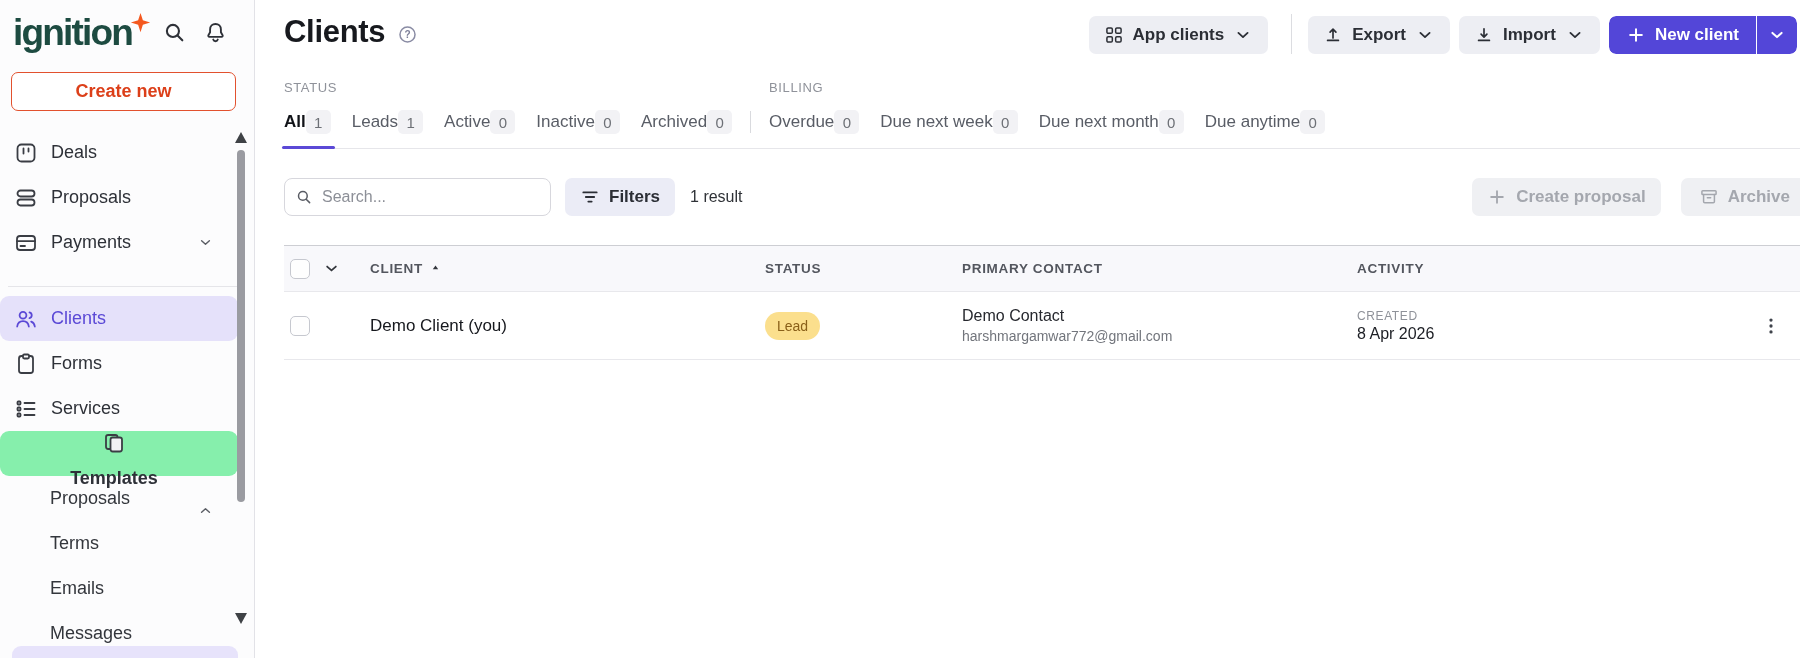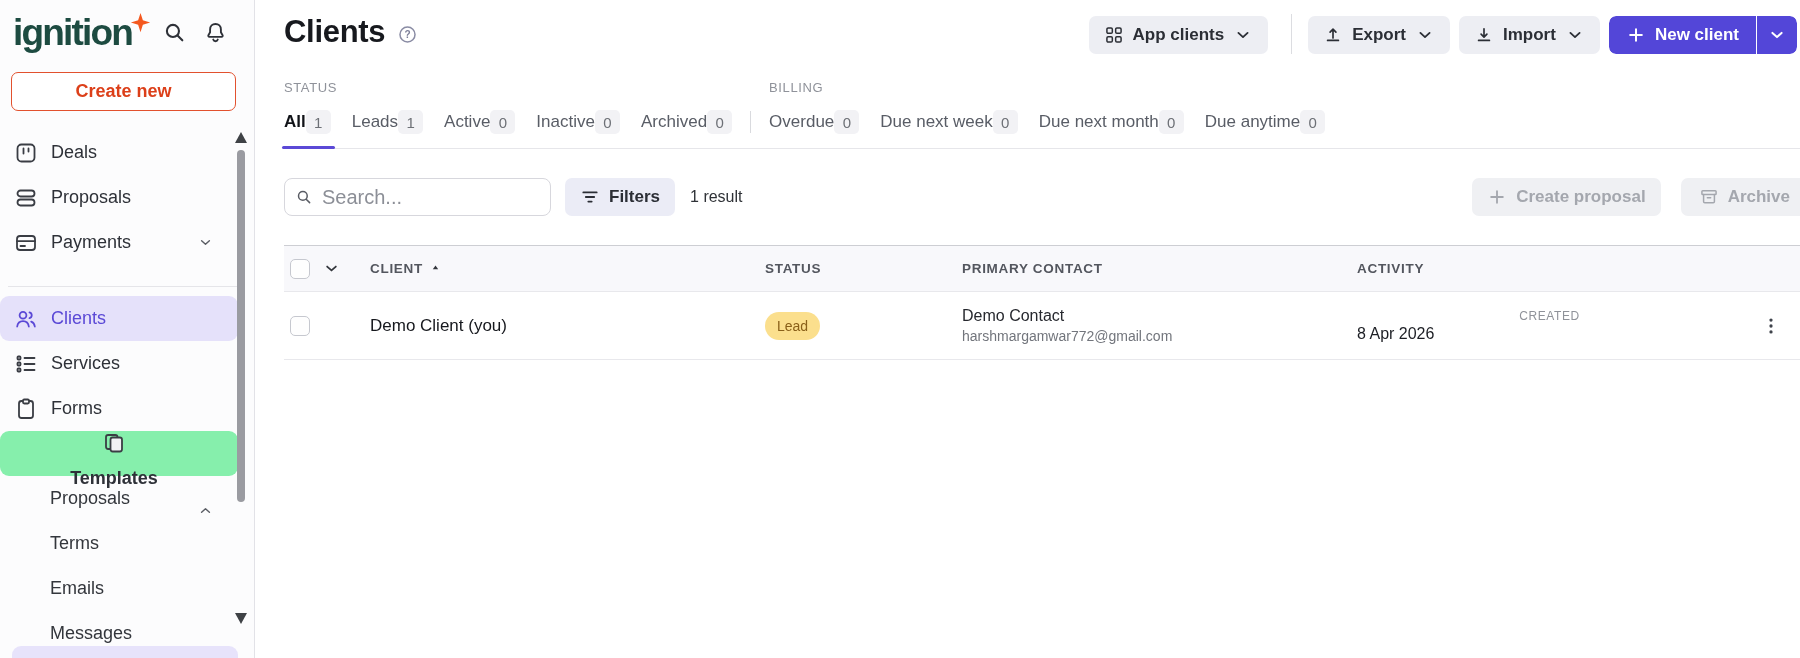--- a/index.html
+++ b/index.html
@@ -100,21 +100,21 @@
   .tab.active::after { content:""; position:absolute; left:-2px; right:-4px; bottom:-12px; height:3px;
     background:#5b49d6; border-radius:2px; }
   .group-sep { width:1px; height:22px; background:#d9dade; align-self:flex-end; margin:0 18px 15px 18px; }
 
   
   .toolbar { display:flex; align-items:center; justify-content:space-between; margin-top:29px; }
   .toolbar-left { display:flex; align-items:center; }
   .search-box { position:relative; width:267px; height:38px; }
   .search-box svg { position:absolute; left:11px; top:10px; width:18px; height:18px; color:#595c64; }
   .search-input { width:267px; height:38px; border:1px solid #d7d7dd; border-radius:8px; padding:0 10px 0 37px;
-    font-family:inherit; font-size:20px; color:#26282e; background:#fff; outline:none; }
+    font-family:inherit; font-size:16px; color:#26282e; background:#fff; outline:none; }
   .search-input::placeholder { color:#8c8f97; }
   .btn.filters { background:#ebecf6; color:#2b2e35; font-weight:700; margin-left:14px; }
   .result-text { margin-left:15px; font-size:16px; color:#2f3237; }
   .toolbar-right { display:flex; align-items:center; gap:20px; margin-right:-8px; }
   .btn.disabled { background:#eff0f3; color:#a4a7ae; cursor:default; font-weight:600; }
   .btn.archive { padding:0 18px; }
 
   
   .table { margin-top:29px; border-top:1px solid #cdced3; }
   .trow { display:grid; grid-template-columns:32px 48px 395px 197px 395px 1fr 58px; align-items:center; padding-left:6px; }
@@ -126,21 +126,21 @@
   .expand-chevron { background:none; border:none; cursor:pointer; color:#33363c; display:inline-flex; padding:0; }
   .expand-chevron svg { width:19px; height:19px; }
   .tbody-row { height:68px; border-bottom:1px solid #e8e8ec; background:#fff; }
   .client-name { font-size:17px; color:#16181d; cursor:pointer; }
   .badge-lead { display:inline-flex; align-items:center; height:28px; padding:0 12px; border-radius:14px;
     background:#fbdf8d; color:#8a6019; font-size:14px; }
   .contact-cell { display:flex; flex-direction:column; gap:3px; }
   .contact-name { font-size:16px; color:#26282e; }
   .contact-email { font-size:14px; color:#72757c; }
   .activity-cell { display:flex; flex-direction:column; gap:2px; }
-  .activity-label { font-size:12px; color:#8f9299; letter-spacing:0.6px;text-align:center; }
+  .activity-label { font-size:12px; color:#8f9299; letter-spacing:0.6px; }
   .activity-date { font-size:16px; color:#1c1e24; }
   .kebab { background:none; border:none; cursor:pointer; justify-self:center; display:inline-flex; }
   .kebab svg { width:22px; height:22px; }
 </style>
 </head>
 <body>
 
 <div class="app">
 
   <aside class="sidebar">
@@ -216,37 +216,37 @@
             <svg viewBox="0 0 24 24" fill="none" stroke="currentColor" stroke-width="1.8" stroke-linecap="round">
               <circle cx="9" cy="8.2" r="3.4"></circle>
               <path d="M3.2 19.5c.4-3.2 2.7-5.3 5.8-5.3s5.4 2.1 5.8 5.3"></path>
               <path d="M15.5 5.4a3 3 0 0 1 0 5.8M17.2 14.6c2 .7 3.3 2.4 3.6 4.9"></path>
             </svg>
           </span>
         <span>Clients</span>
       </button>
       <button class="nav-item">
         <span class="nav-icon">
+            <svg viewBox="0 0 24 24" fill="none" stroke="currentColor" stroke-width="1.8" stroke-linejoin="round">
+              <rect x="5" y="4" width="14" height="17" rx="2.5"></rect>
+              <rect x="9" y="2.5" width="6" height="4" rx="1.2" fill="#fcfcfd"></rect>
+            </svg>
+          </span>
+        <span>Forms</span>
+      </button>
+      <button class="nav-item">
+        <span class="nav-icon">
             <svg viewBox="0 0 24 24" fill="none" stroke="currentColor" stroke-width="1.8" stroke-linecap="round">
               <rect x="3.5" y="4.5" width="3" height="3" rx="0.8"></rect>
               <rect x="3.5" y="10.5" width="3" height="3" rx="0.8"></rect>
               <rect x="3.5" y="16.5" width="3" height="3" rx="0.8"></rect>
               <path d="M10.5 6h10M10.5 12h10M10.5 18h10"></path>
             </svg>
           </span>
         <span>Services</span>
-      </button>
-      <button class="nav-item">
-        <span class="nav-icon">
-            <svg viewBox="0 0 24 24" fill="none" stroke="currentColor" stroke-width="1.8" stroke-linejoin="round">
-              <rect x="5" y="4" width="14" height="17" rx="2.5"></rect>
-              <rect x="9" y="2.5" width="6" height="4" rx="1.2" fill="#fcfcfd"></rect>
-            </svg>
-          </span>
-        <span>Forms</span>
       </button>
       <button class="nav-item expanded">
         <span class="nav-icon">
             <svg viewBox="0 0 24 24" fill="none" stroke="currentColor" stroke-width="1.8" stroke-linejoin="round">
               <rect x="4" y="4" width="11.5" height="14" rx="2.2"></rect>
               <rect x="8.5" y="6.5" width="11.5" height="14" rx="2.2" fill="#f1f1f4"></rect>
             </svg>
           </span>
         <span>Templates</span>
         <span class="nav-chevron">

